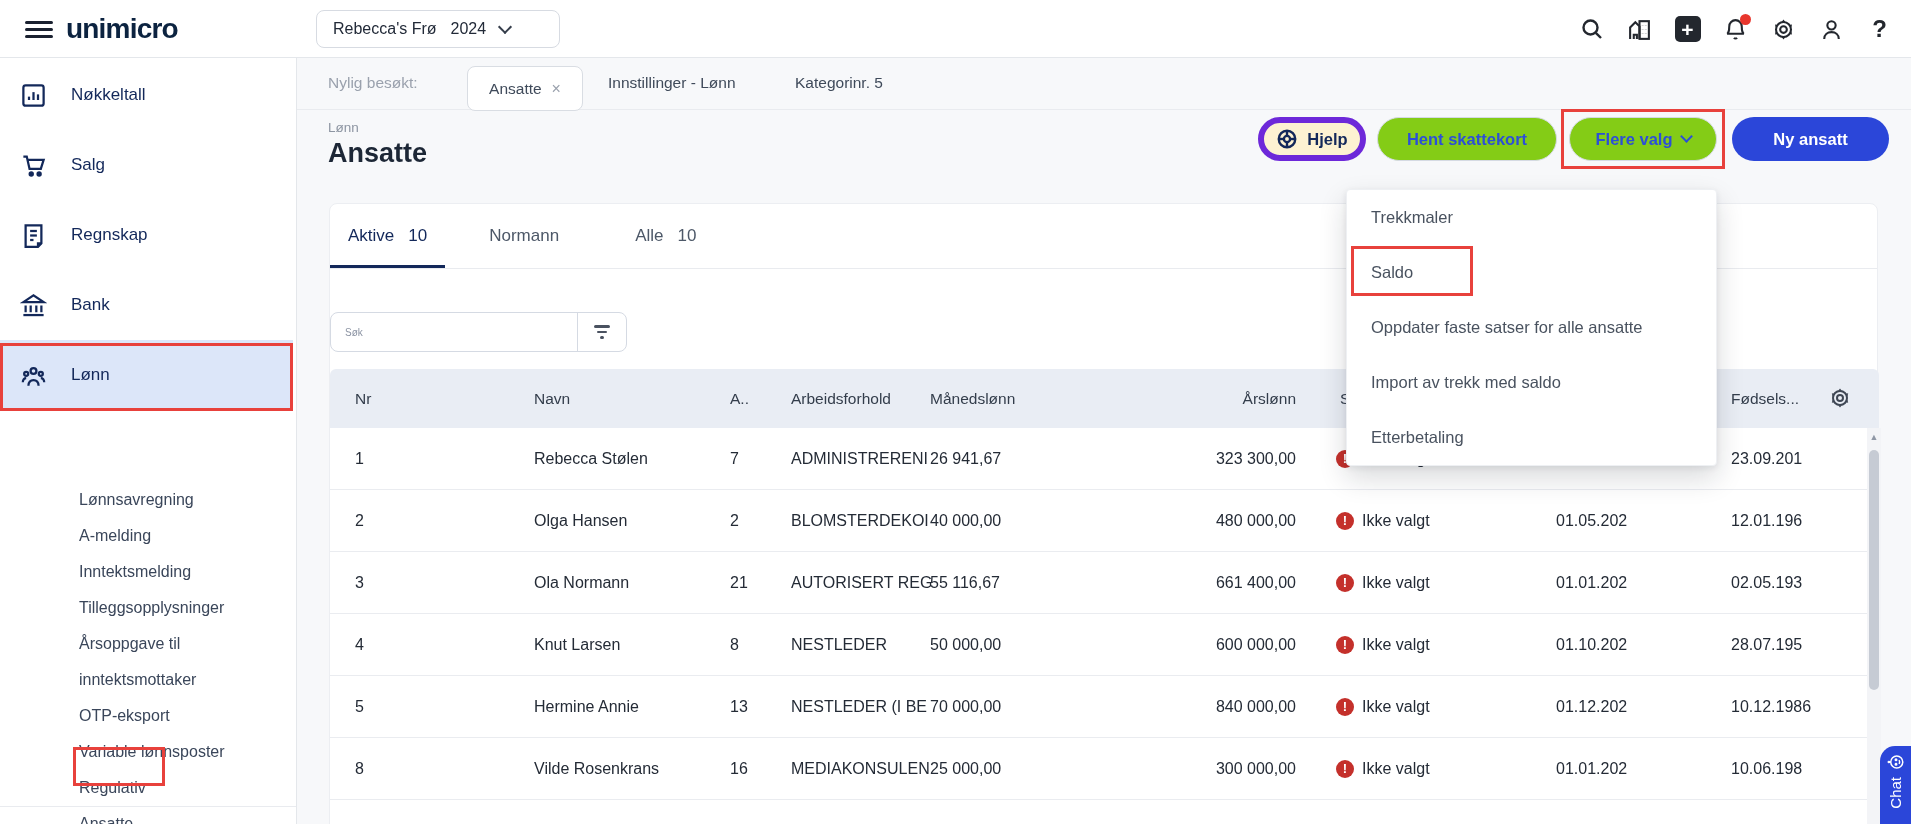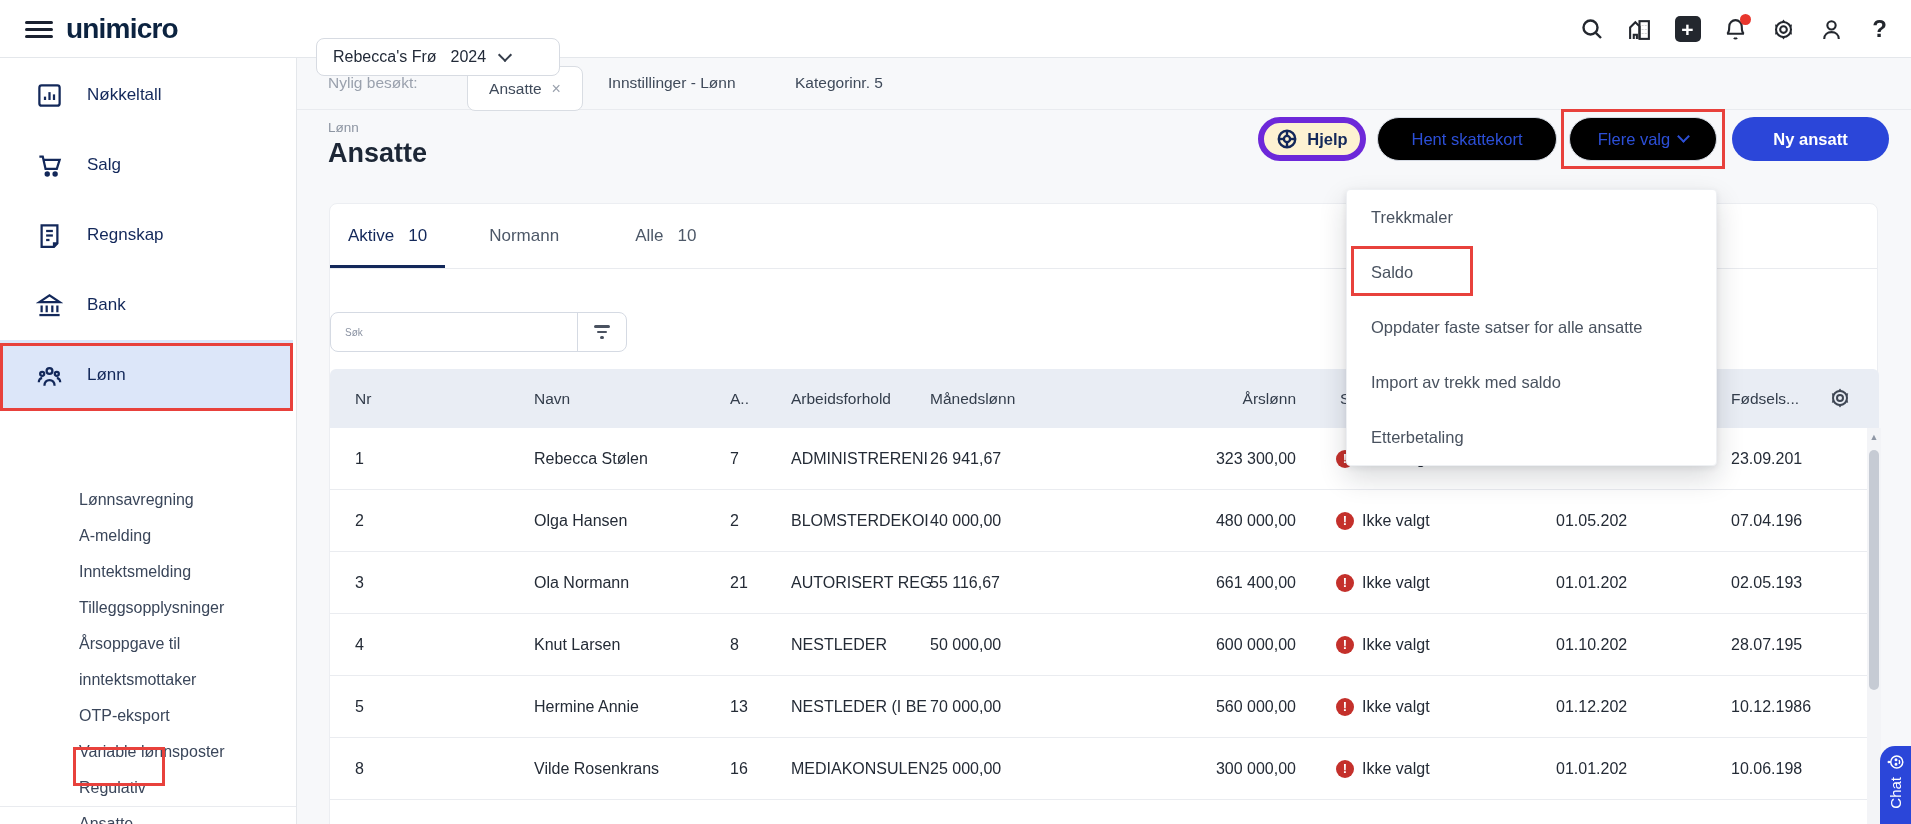--- a/index.html
+++ b/index.html
@@ -7,34 +7,34 @@
     font-family:"Liberation Sans", sans-serif; color:#242b36; }
 
   
   .topbar { position:absolute; left:0; top:0; width:1911px; height:58px; background:#fff;
     border-bottom:1px solid #e4e7eb; z-index:40; }
   .hamburger { position:absolute; left:25px; top:21px; width:28px; height:17px; cursor:pointer; }
   .hamburger span { display:block; height:3px; background:#1a2130; border-radius:2px; margin-bottom:4px; }
   .brand { position:absolute; left:66px; top:13px; font-size:28px; font-weight:700; letter-spacing:-0.8px; color:#0c2340; }
   .company-sel { position:absolute; left:316px; top:10px; height:38px; min-width:244px; background:#fff;
     border:1px solid #d7dbe2; border-radius:8px; display:flex; align-items:center; padding:0 16px; gap:14px;
-    font-size:16px; color:#222a38; cursor:pointer;margin-top:28px; }
+    font-size:16px; color:#222a38; cursor:pointer; }
   .chev { width:10px; height:10px; border-right:2px solid #353d4b; border-bottom:2px solid #353d4b;
     transform:rotate(45deg); margin-top:-4px; }
   .tb-icons { position:absolute; right:18px; top:0; height:58px; display:flex; align-items:center; gap:21px; }
   .tb-ic { width:27px; height:27px; display:flex; align-items:center; justify-content:center; cursor:pointer; position:relative; color:#23272e; }
   .plus-sq { width:26px; height:26px; background:#23272e; border-radius:5px; color:#fff; font-size:21px; font-weight:700;
     display:flex; align-items:center; justify-content:center; line-height:1; }
   .bell-dot { position:absolute; top:-2px; right:-2px; width:11px; height:11px; border-radius:50%; background:#e8362d; }
   .qmark { font-size:24px; font-weight:700; color:#23272e; }
 
   
   .sidebar { position:absolute; left:0; top:58px; width:297px; height:766px; background:#fff;
     border-right:1px solid #e4e7eb; z-index:10; }
-  .side-item { position:relative; height:70px; display:flex; align-items:center; gap:24px; padding-left:35px;
+  .side-item { position:relative; height:70px; display:flex; align-items:center; gap:24px; padding-left:19px;
     font-size:17px; color:#13285a; cursor:pointer; margin-top:0; }
   .side-item.active { background:#dce6f9; width:293px; }
   .side-icon { width:28px; height:28px; flex:0 0 28px; display:flex; align-items:center; justify-content:center; }
   .submenu { position:absolute; left:0; top:424px; width:297px; padding-left:79px; padding-right:18px; }
   .submenu-item { font-size:16px; line-height:36px; color:#3a465a; cursor:pointer; }
   .side-footline { position:absolute; left:0; top:748px; width:296px; border-top:1px solid #e9ebef; }
 
   
   .recentbar { position:absolute; left:297px; top:58px; width:1614px; height:52px; background:#f7f8fa;
     border-bottom:1px solid #e9ebef; z-index:5; }
@@ -45,21 +45,21 @@
   .recent-close { color:#9aa1ad; font-size:16px; cursor:pointer; }
   .recent-tab { position:absolute; top:16px; font-size:15.5px; color:#3f4a5a; cursor:pointer; white-space:nowrap; }
 
   
   .pagehead { position:absolute; left:297px; top:110px; width:1614px; height:93px; z-index:5; }
   .ph-crumb { position:absolute; left:31px; top:10px; font-size:13.5px; color:#8d95a2; }
   .ph-title { position:absolute; left:31px; top:28px; font-size:27px; font-weight:700; color:#1d2736; }
   .btn { position:absolute; top:7px; height:44px; border-radius:22px; display:flex; align-items:center;
     justify-content:center; gap:9px; font-size:16.5px; cursor:pointer; white-space:nowrap; }
   .btn-help { left:961px; width:108px; background:#fdf2d2; border:6px solid #6d28d9; color:#13285a; font-weight:700; }
-  .btn-outline { background:#000000; border:1px solid #d5dae3; color:#2c4fd7; font-weight:400;text-align:center; }
+  .btn-outline { background:#84cc16; border:1px solid #d5dae3; color:#2c4fd7; font-weight:700;text-align:center; }
   .btn-hent { left:1080px; width:180px; }
   .btn-flere { left:1272px; width:148px; }
   .btn-primary { left:1435px; width:157px; background:#2b46d9; color:#fff; font-weight:700; border:none; }
   .chev-blue { width:9px; height:9px; border-right:2.5px solid #2c4fd7; border-bottom:2.5px solid #2c4fd7;
     transform:rotate(45deg); margin-top:-5px; }
 
   
   .card { position:absolute; left:329px; top:203px; width:1549px; height:640px; background:#fff;
     border:1px solid #eceef2; border-radius:8px 8px 0 0; z-index:4; }
   .viewtabs { position:relative; height:65px; border-bottom:1px solid #e9ebef; display:flex; align-items:stretch; }
@@ -369,21 +369,21 @@
         <span class="cell c-navn">Olga Hansen</span>
         <span class="cell c-a">2</span>
         <span class="cell c-arb">BLOMSTERDEKOI</span>
         <span class="cell c-man">40 000,00</span>
         <span class="cell c-ars">480 000,00</span>
         <span class="cell c-status">
           <span class="warn-dot">!</span>
           <span>Ikke valgt</span>
         </span>
         <span class="cell c-start">01.05.202</span>
-        <span class="cell c-fod">07.04.196</span>
+        <span class="cell c-fod">12.01.196</span>
       </div>
 
       <div class="trow">
         <span class="cell c-nr">3</span>
         <span class="cell c-navn">Ola Normann</span>
         <span class="cell c-a">21</span>
         <span class="cell c-arb">AUTORISERT REG</span>
         <span class="cell c-man">55 116,67</span>
         <span class="cell c-ars">661 400,00</span>
         <span class="cell c-status">
@@ -408,21 +408,21 @@
         <span class="cell c-start">01.10.202</span>
         <span class="cell c-fod">28.07.195</span>
       </div>
 
       <div class="trow">
         <span class="cell c-nr">5</span>
         <span class="cell c-navn">Hermine Annie</span>
         <span class="cell c-a">13</span>
         <span class="cell c-arb">NESTLEDER (I BE</span>
         <span class="cell c-man">70 000,00</span>
-        <span class="cell c-ars">560 000,00</span>
+        <span class="cell c-ars">840 000,00</span>
         <span class="cell c-status">
           <span class="warn-dot">!</span>
           <span>Ikke valgt</span>
         </span>
         <span class="cell c-start">01.12.202</span>
         <span class="cell c-fod">10.12.1986</span>
       </div>
 
       <div class="trow">
         <span class="cell c-nr">8</span>

